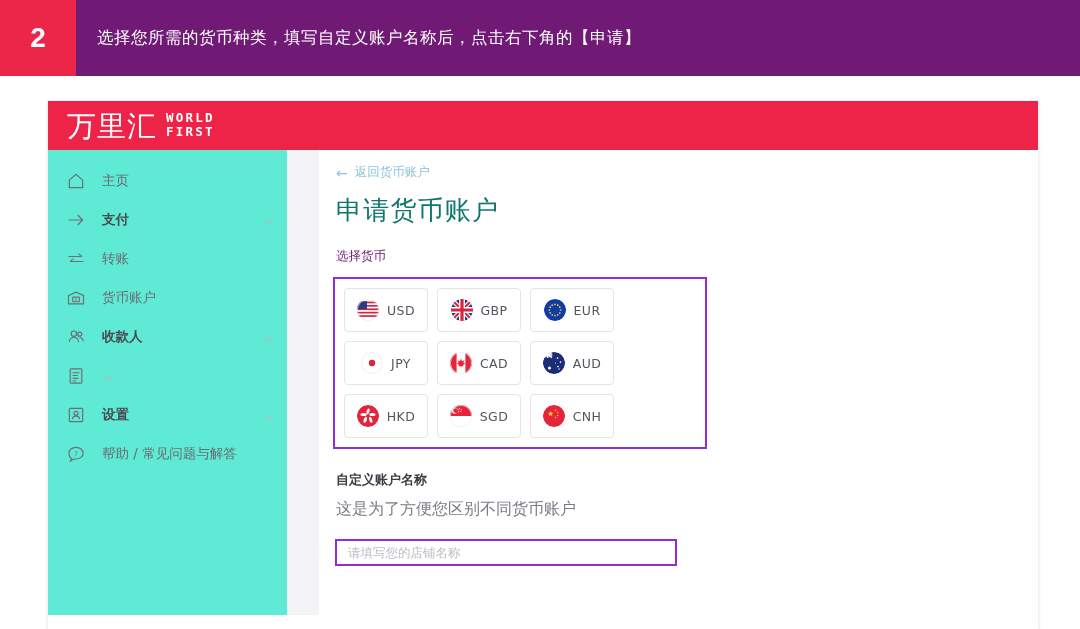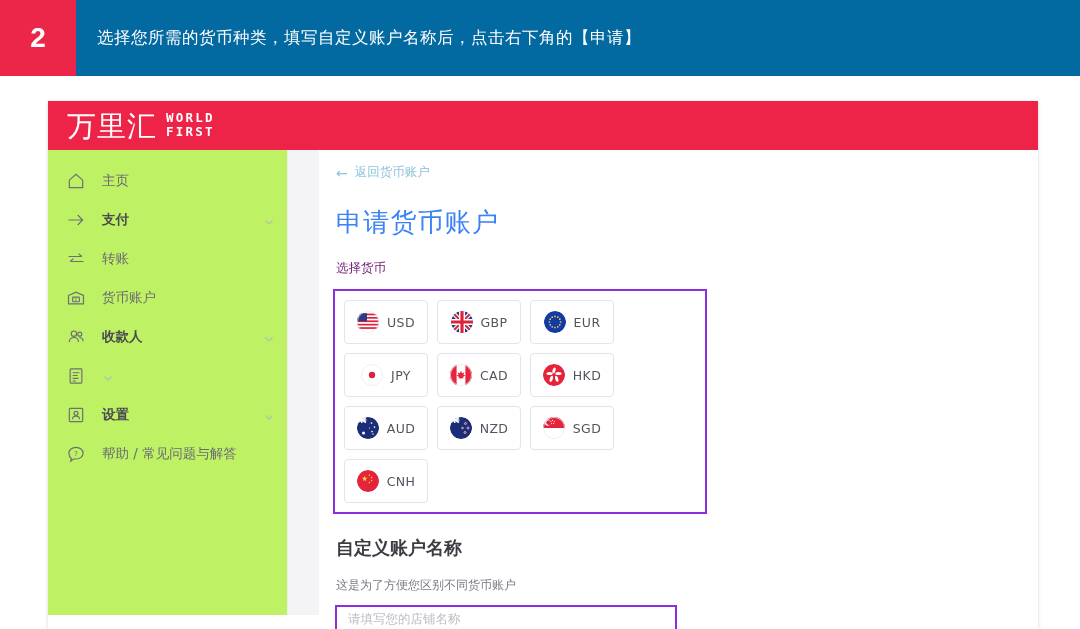--- a/index.html
+++ b/index.html
@@ -30,21 +30,21 @@
     color: #ffffff;
     display: flex;
     align-items: center;
     justify-content: center;
     font-size: 28px;
     font-weight: bold;
     letter-spacing: 0;
   }
   .banner-text {
     flex: 1;
-    background: #0369a1;
+    background: #701a75;
     color: #ffffff;
     display: flex;
     align-items: center;
     padding-left: 21px;
     font-size: 16.5px;
     letter-spacing: 0.5px;
   }
 
   
   .window {
@@ -86,21 +86,21 @@
 
   .app-body {
     display: flex;
     height: 465px;
     background: #ffffff;
   }
 
   
   .sidebar {
     width: 240px;
-    background: #bef264;
+    background: #5eead4;
     border-right: 1px solid #EDEDED;
     padding-top: 11px;
     box-sizing: border-box;
     flex: 0 0 240px;
   }
   .nav-item {
     display: flex;
     align-items: center;
     height: 39px;
     padding: 0 12px 0 17px;
@@ -154,23 +154,23 @@
     gap: 7px;
     color: #8FC4DA;
     font-size: 12.5px;
     padding-left: 17px;
     cursor: pointer;
     font-family: "DejaVu Sans", sans-serif;
   }
   .back-arrow { font-size: 14px; line-height: 1; }
   .page-title {
     font-size: 26px;
-    color: #3b82f6;
+    color: #0f766e;
     padding-left: 17px;
-    margin-top: 24px;
+    margin-top: 12px;
     letter-spacing: 1.2px;
     font-family: "DejaVu Sans", sans-serif;
   }
   .section-label {
     font-size: 12.5px;
     color: #701a75;
     padding-left: 17px;
     margin-top: 20px;
     font-family: "DejaVu Sans", sans-serif;
   }
@@ -205,36 +205,36 @@
     font-size: 12.5px;
     color: #54545E;
     letter-spacing: 0.4px;
     font-family: "DejaVu Sans", sans-serif;
   }
   .flag { width: 22px; height: 22px; flex: 0 0 22px; border-radius: 50%; overflow: hidden; }
   .flag svg { display: block; }
 
   
   .field-label {
-    font-size: 18px;
+    font-size: 13px;
     font-weight: bold;
     color: #3C3C45;
     padding-left: 17px;
     margin-top: 22px;
     font-family: "DejaVu Sans", sans-serif;
   }
   .field-hint {
-    font-size: 12px;
+    font-size: 16px;
     color: #7A7A84;
     padding-left: 17px;
-    margin-top: 17px;
+    margin-top: 10px;
     font-family: "DejaVu Sans", sans-serif;
   }
   .input-box {
-    margin: 11px 0 0 16px;
+    margin: 19px 0 0 16px;
     width: 342px;
     height: 27px;
     border: 2px solid #8E2DE0;
     background: #ffffff;
     box-sizing: border-box;
     display: flex;
     align-items: center;
     padding-left: 9px;
   }
   .input-box input {
@@ -465,72 +465,54 @@
                     <path d="M11 6.5 L12.1 9.3 L14.4 8.3 L13.4 10.8 L15.3 11.2 L13 13 L13.5 14.6 L11.5 14.1 L11 16.2 L10.5 14.1 L8.5 14.6 L9 13 L6.7 11.2 L8.6 10.8 L7.6 8.3 L9.9 9.3 Z" fill="#E8243C"></path>
                     <circle cx="11" cy="11" r="10.6" fill="none" stroke="#E8E8EC" stroke-width="0.8"></circle>
                   </svg>
                 </span>
                 <span class="cur-code">CAD</span>
               </div>
 
               <div class="cur-card">
                 <span class="flag">
                   <svg width="22" height="22" viewBox="0 0 22 22">
+                    <circle cx="11" cy="11" r="11" fill="#1B2C78"></circle>
+                    <g stroke="#ffffff" stroke-width="1.5">
+                      <path d="M0.5 0.5 L9 5.5 M9 0.5 L0.5 5.5"></path>
+                      <path d="M4.7 0 V6 M0 3 H9.4"></path>
+                    </g>
+                    <g fill="#ffffff">
+                      <circle cx="6.5" cy="16" r="1.5"></circle>
+                      <circle cx="14.5" cy="6" r="0.85"></circle>
+                      <circle cx="17.5" cy="10" r="0.85"></circle>
+                      <circle cx="15" cy="14.5" r="0.85"></circle>
+                      <circle cx="12.5" cy="11" r="0.6"></circle>
+                      <circle cx="16" cy="17" r="0.7"></circle>
+                    </g>
+                  </svg>
+                </span>
+                <span class="cur-code">AUD</span>
+              </div>
+
+              <div class="cur-card">
+                <span class="flag">
+                  <svg width="22" height="22" viewBox="0 0 22 22">
                     <circle cx="11" cy="11" r="11" fill="#E5243B"></circle>
                     <g fill="#ffffff">
                       <ellipse cx="11" cy="6.4" rx="1.5" ry="3.1" transform="rotate(18 11 6.4)"></ellipse>
                       <ellipse cx="15.4" cy="9.6" rx="1.5" ry="3.1" transform="rotate(90 15.4 9.6)"></ellipse>
                       <ellipse cx="13.7" cy="14.8" rx="1.5" ry="3.1" transform="rotate(162 13.7 14.8)"></ellipse>
                       <ellipse cx="8.3" cy="14.8" rx="1.5" ry="3.1" transform="rotate(-162 8.3 14.8)"></ellipse>
                       <ellipse cx="6.6" cy="9.6" rx="1.5" ry="3.1" transform="rotate(-90 6.6 9.6)"></ellipse>
                     </g>
                   </svg>
                 </span>
                 <span class="cur-code">HKD</span>
               </div>
 
-              <div class="cur-card">
-                <span class="flag">
-                  <svg width="22" height="22" viewBox="0 0 22 22">
-                    <circle cx="11" cy="11" r="11" fill="#1B2C78"></circle>
-                    <g stroke="#ffffff" stroke-width="1.5">
-                      <path d="M0.5 0.5 L9 5.5 M9 0.5 L0.5 5.5"></path>
-                      <path d="M4.7 0 V6 M0 3 H9.4"></path>
-                    </g>
-                    <g fill="#ffffff">
-                      <circle cx="6.5" cy="16" r="1.5"></circle>
-                      <circle cx="14.5" cy="6" r="0.85"></circle>
-                      <circle cx="17.5" cy="10" r="0.85"></circle>
-                      <circle cx="15" cy="14.5" r="0.85"></circle>
-                      <circle cx="12.5" cy="11" r="0.6"></circle>
-                      <circle cx="16" cy="17" r="0.7"></circle>
-                    </g>
-                  </svg>
-                </span>
-                <span class="cur-code">AUD</span>
-              </div>
-
-              <div class="cur-card">
-                <span class="flag">
-                  <svg width="22" height="22" viewBox="0 0 22 22">
-                    <circle cx="11" cy="11" r="11" fill="#1B2C78"></circle>
-                    <g stroke="#ffffff" stroke-width="1.5">
-                      <path d="M0.5 0.5 L9 5.5 M9 0.5 L0.5 5.5"></path>
-                      <path d="M4.7 0 V6 M0 3 H9.4"></path>
-                    </g>
-                    <g fill="#E5243B" stroke="#ffffff" stroke-width="0.5">
-                      <circle cx="15.5" cy="6.5" r="1.1"></circle>
-                      <circle cx="18" cy="11" r="1.1"></circle>
-                      <circle cx="15" cy="15.5" r="1.1"></circle>
-                      <circle cx="12.5" cy="11" r="0.9"></circle>
-                    </g>
-                  </svg>
-                </span>
-                <span class="cur-code">NZD</span>
-              </div>
 
               <div class="cur-card">
                 <span class="flag">
                   <svg width="22" height="22" viewBox="0 0 22 22">
                     <circle cx="11" cy="11" r="11" fill="#ffffff"></circle>
                     <path d="M0 0 H22 V11 H0 Z" fill="#E5243B"></path>
                     <path d="M8 5.5 a3.2 3.2 0 1 0 0 0.1 a2.4 2.4 0 1 1 0 -0.1 Z" fill="#ffffff"></path>
                     <g fill="#ffffff">
                       <circle cx="9.6" cy="3.4" r="0.55"></circle>
                       <circle cx="11.3" cy="4.6" r="0.55"></circle>

